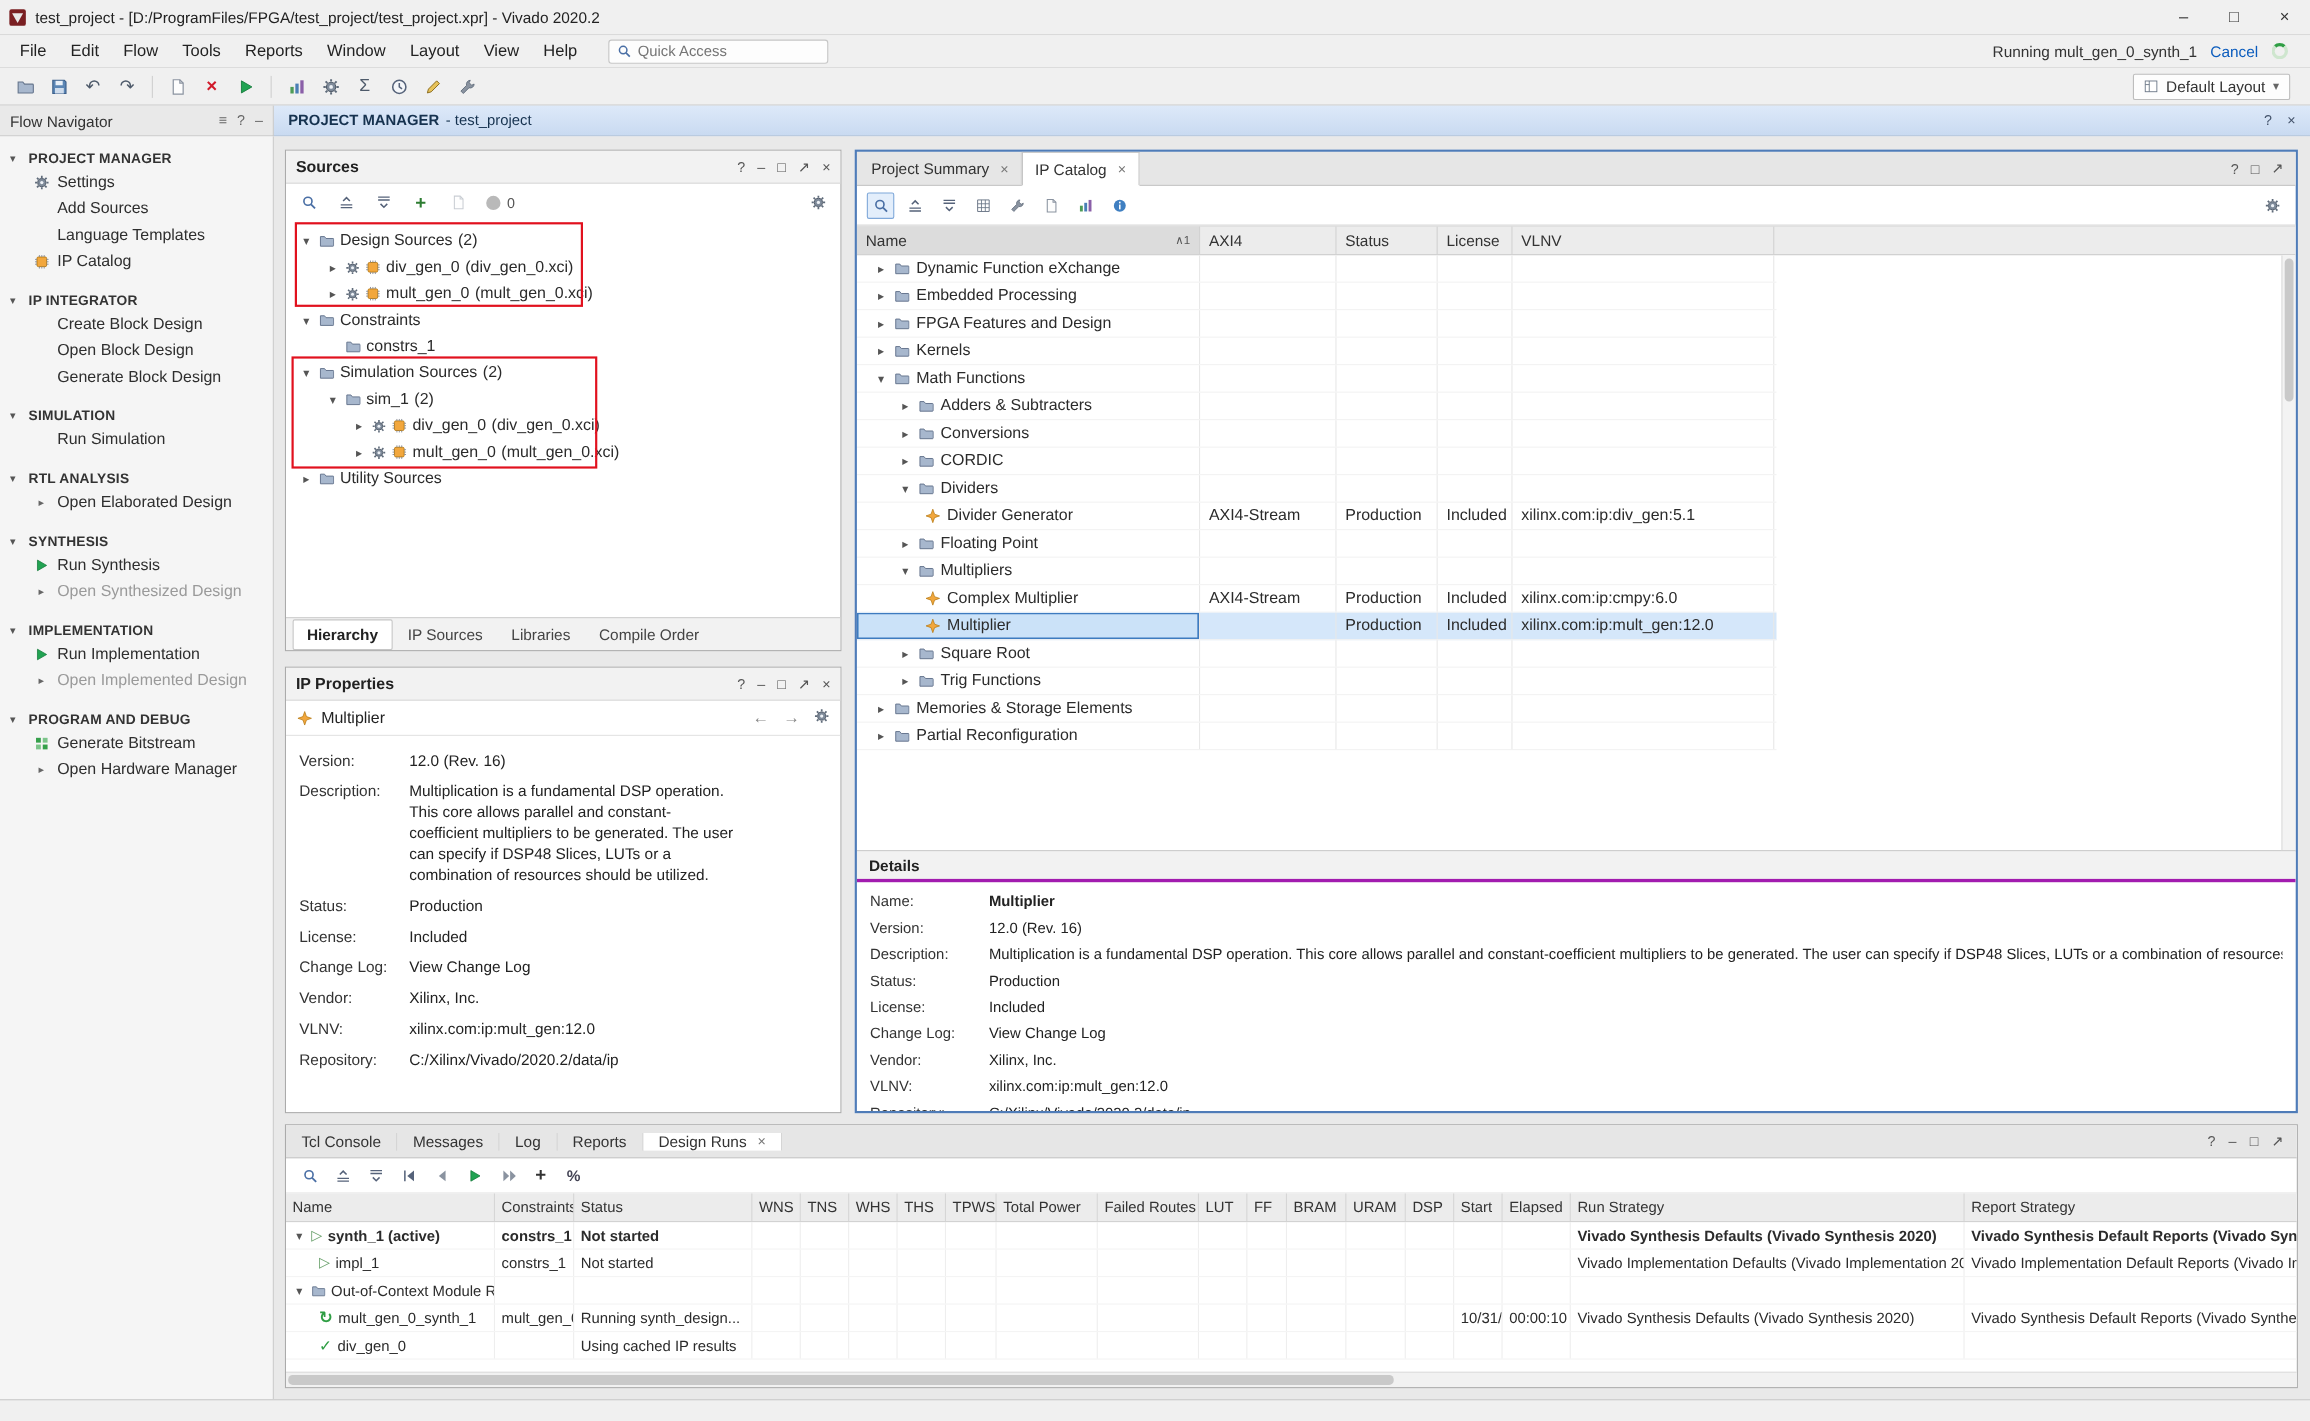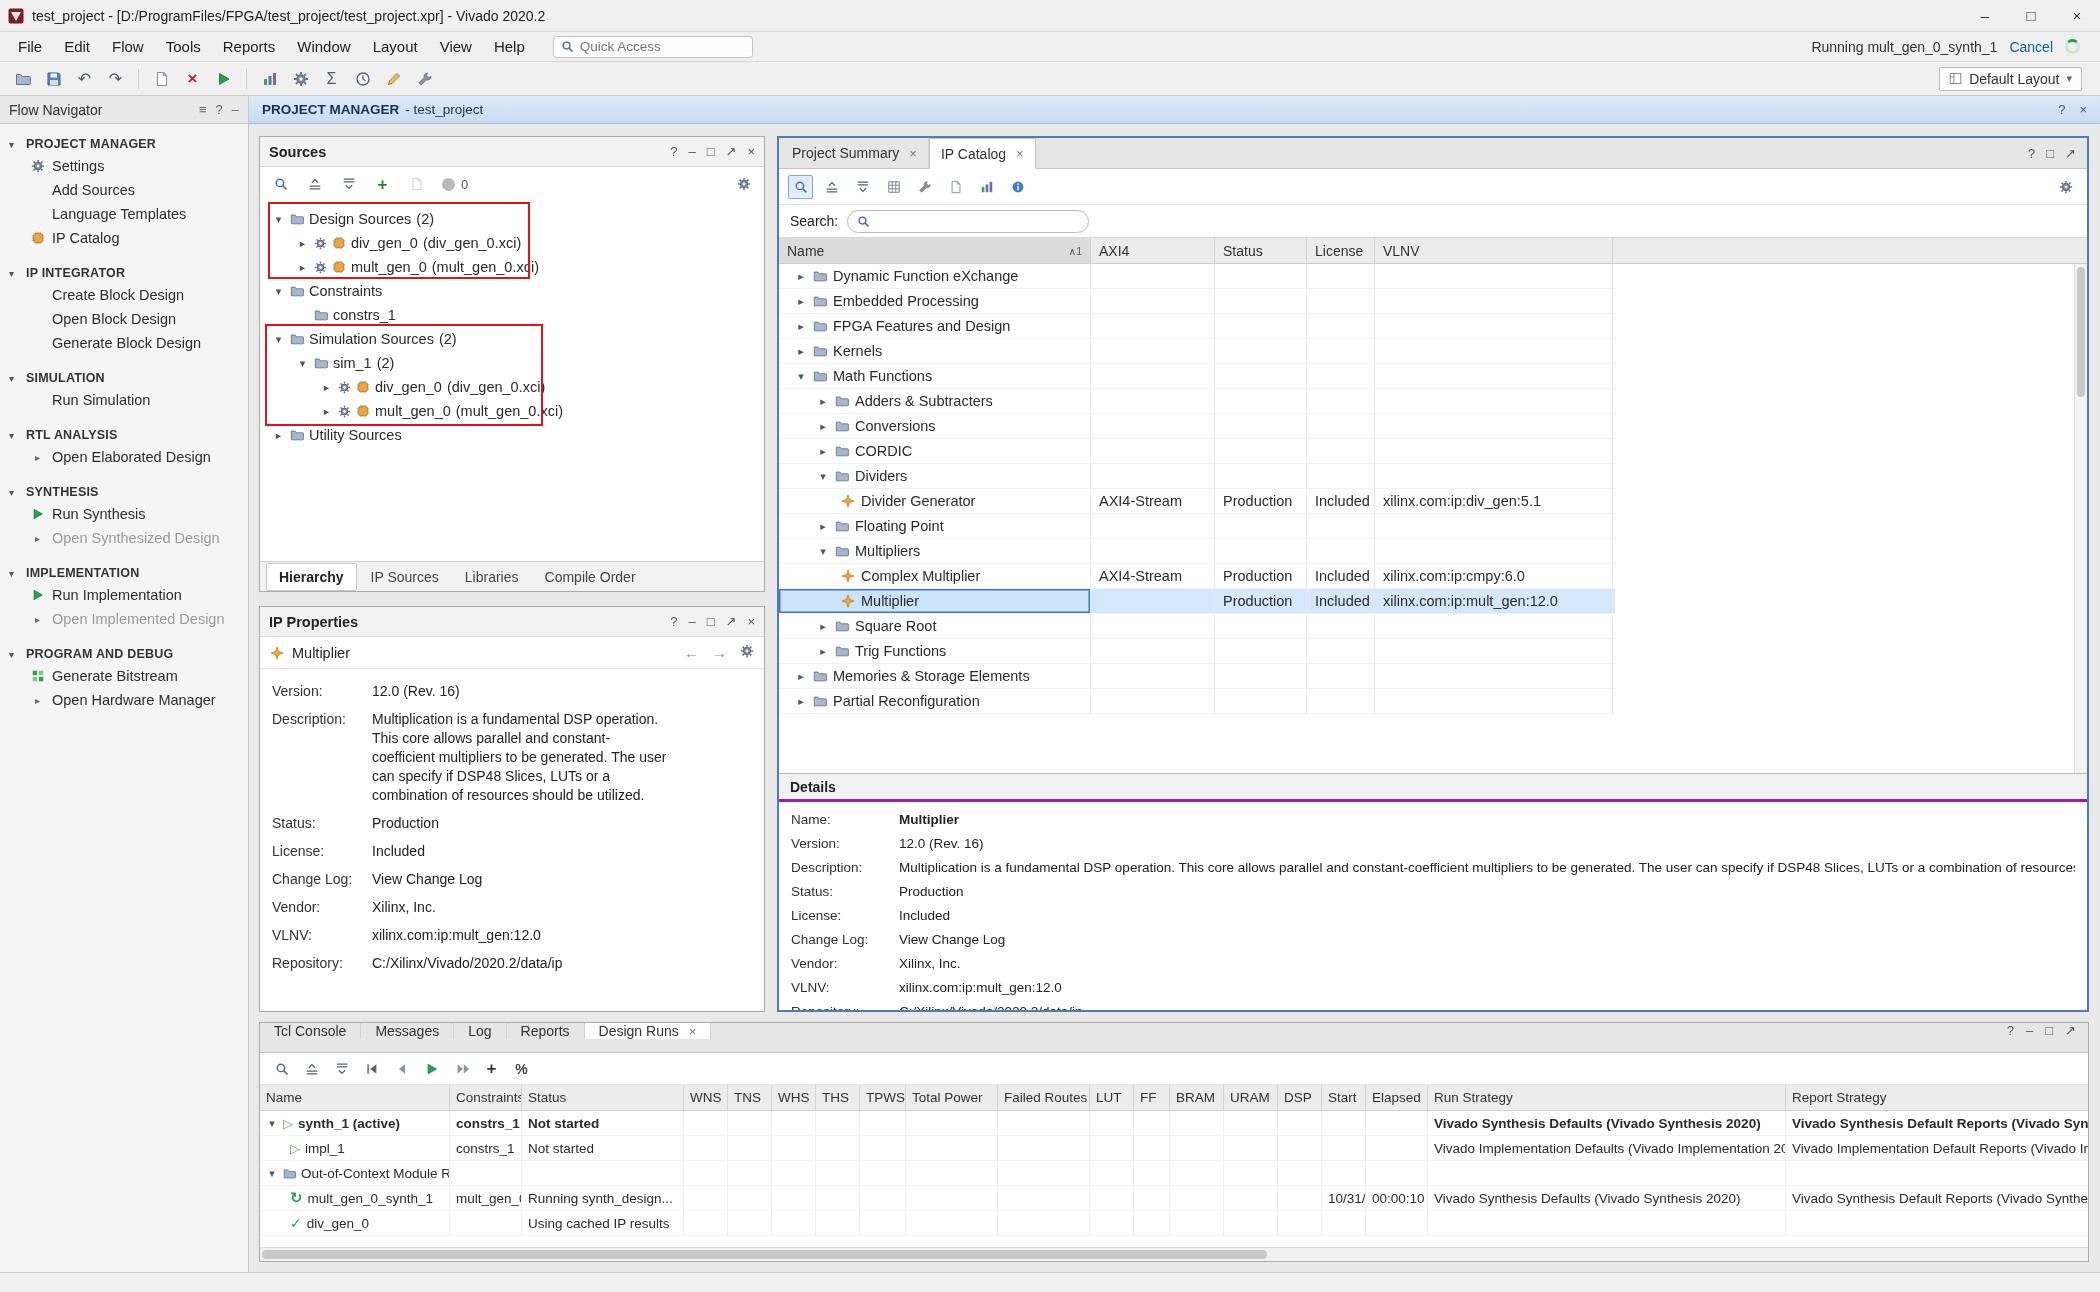--- a/index.html
+++ b/index.html
@@ -130,21 +130,21 @@
   .cat-details{flex:none;border-top:1px solid #b9b9b9;display:flex;flex-direction:column}
   .cd-header{height:28px;background:#f2f2f2;border-bottom:3px solid #a21caf;display:flex;align-items:center;padding:0 11px;font-weight:bold;font-size:14px;color:#222;flex:none}
   .cd-body{height:208px;padding:9px 12px;overflow:hidden}
   .cd-row{display:flex;margin-bottom:7px;line-height:17px}
   .dlabel{width:108px;flex:none;font-size:13.5px;color:#333}
   .dvalue{font-size:13.5px;color:#222;white-space:nowrap;overflow:hidden}
   .dvalue.bold{font-weight:bold}
 
   
   .runs-panel{left:10px;top:898px;width:1830px;height:240px}
-  .runs-tabs{height:30px;background:#e6e6e6;border-bottom:1px solid #c9c9c9;display:flex;align-items:flex-start;flex:none}
+  .runs-tabs{height:30px;background:#e6e6e6;border-bottom:1px solid #c9c9c9;display:flex;align-items:center;flex:none}
   .rtab{display:flex;align-items:center;padding:0 14px;font-size:14px;color:#333;border-right:1px solid #d5d5d5;gap:10px}
   .rtab.active{background:#fff}
   .runs-hicons{margin-left:auto;display:flex;align-items:center;gap:12px;padding-right:12px;color:#555;font-size:13px}
   .runs-toolbar{height:32px;display:flex;align-items:center;gap:5px;padding:0 9px;border-bottom:1px solid #e6e6e6;flex:none}
   .pctg{font-size:14px;font-weight:bold;color:#445}
   .plusd{font-size:17px;font-weight:bold;color:#333;line-height:1}
   .runs-thead{height:26px;display:flex;background:#ececec;border-bottom:1px solid #d2d2d2;font-size:13.5px;color:#333;flex:none}
   .rth{display:flex;align-items:center;padding:0 6px;border-right:1px solid #d6d6d6;overflow:hidden;white-space:nowrap}
   .runs-body{flex:1;overflow:hidden}
   .rrow{height:25px;display:flex;font-size:13.5px;align-items:stretch;border-bottom:1px solid #f4f4f4}
@@ -782,29 +782,20 @@
             <svg class="ic14">
               <use href="#i-info"></use>
             </svg>
           </span>
         <span class="ibtn mlauto">
             <svg class="ic14">
               <use href="#i-gear"></use>
             </svg>
           </span>
       </div>
-      <div class="cat-search">
-        <label>Search:</label>
-        <span class="searchbox">
-          <svg class="ic13">
-              <use href="#i-search"></use>
-            </svg>
-          <input type="text" style="">
-        </span>
-      </div>
       <div class="cat-thead">
         <div class="cth cw-name sorted">
             <span>Name</span>
             <span class="sortb">∧1</span>
           </div>
         <div class="cth cw-axi4">
             <span>AXI4</span>
           </div>
         <div class="cth cw-status">
             <span>Status</span>

